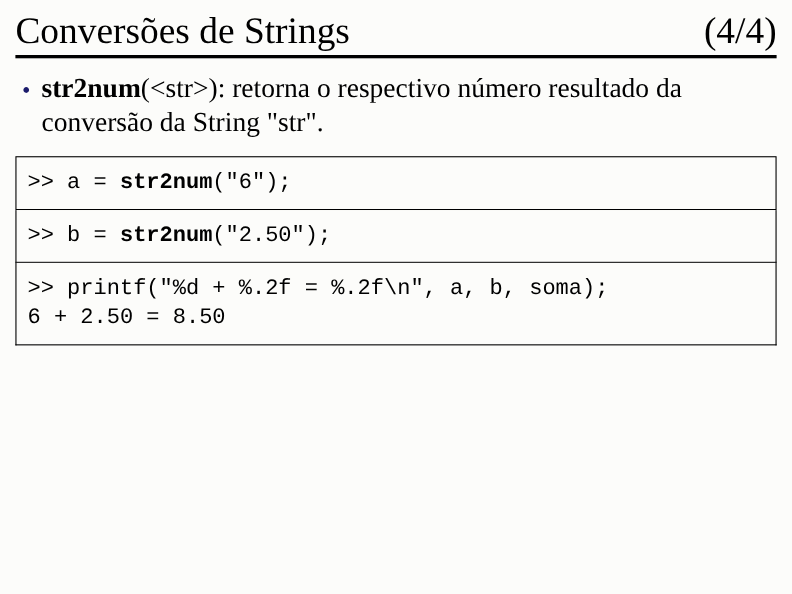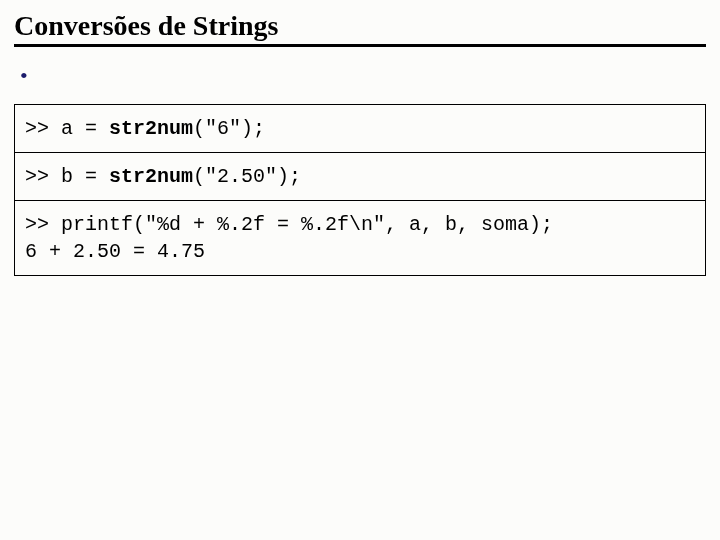--- a/index.html
+++ b/index.html
@@ -21,22 +21,22 @@
   }
   .header {
     display: flex;
     justify-content: space-between;
     align-items: baseline;
     border-bottom: 3px solid #000;
     padding-bottom: 2px;
     margin-bottom: 12px;
   }
   .title {
-    font-size: 28px;
-    font-weight: 700;
+    font-size: 34px;
+    font-weight: 400;
   }
   .pager {
     font-size: 34px;
     font-weight: 400;
   }
   .bullet-row {
     display: flex;
     align-items: flex-start;
     font-size: 25px;
     line-height: 1.25;
@@ -66,31 +66,35 @@
   .codebox + .codebox { border-top: none; }
   .kw { font-weight: 700; }
 </style>
 </head>
 <body>
 
 <div class="slide">
 
   <div class="header">
     <span class="title">Conversões de Strings</span>
+    <span class="pager">(4/4)</span>
   </div>
 
   <div class="bullet-row">
     <span class="bullet-dot">•</span>
+    <span class="bullet-text">
+      <span class="fn">str2num</span><span>(&lt;str&gt;)</span><span>: retorna o respectivo número resultado da conversão da String "str".</span>
+    </span>
   </div>
 
   <div class="codeblocks">
 
     <div class="codebox"><span>&gt;&gt;</span><span> a = </span><span class="kw">str2num</span><span>("6");</span></div>
 
     <div class="codebox"><span>&gt;&gt;</span><span> b = </span><span class="kw">str2num</span><span>("2.50");</span></div>
 
 
     <div class="codebox"><span>&gt;&gt;</span><span> printf("%d + %.2f = %.2f\n", a, b, soma);</span>
-<span>6 + 2.50 = 4.75</span></div>
+<span>6 + 2.50 = 8.50</span></div>
 
   </div>
 
 </div>
 
 </body></html>

